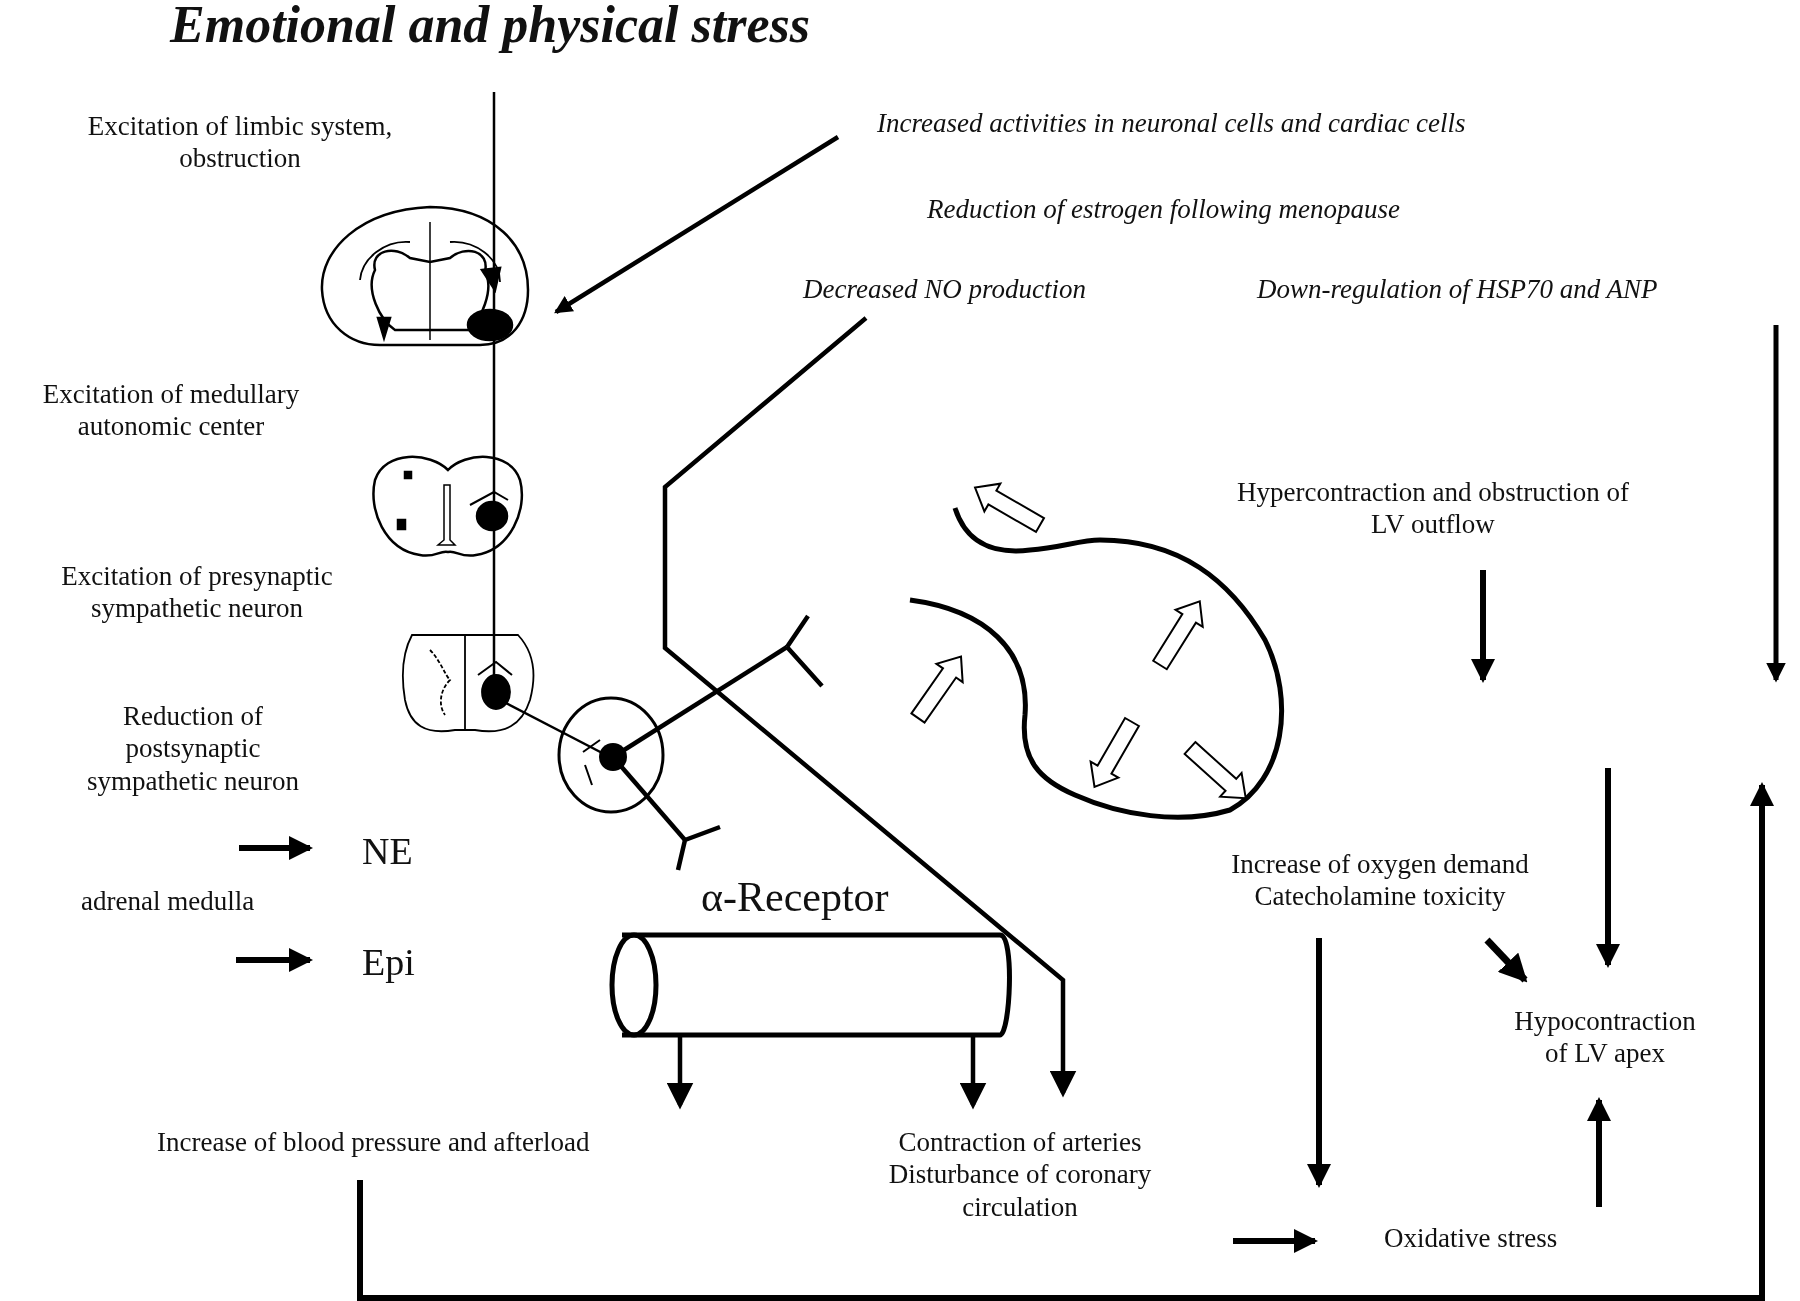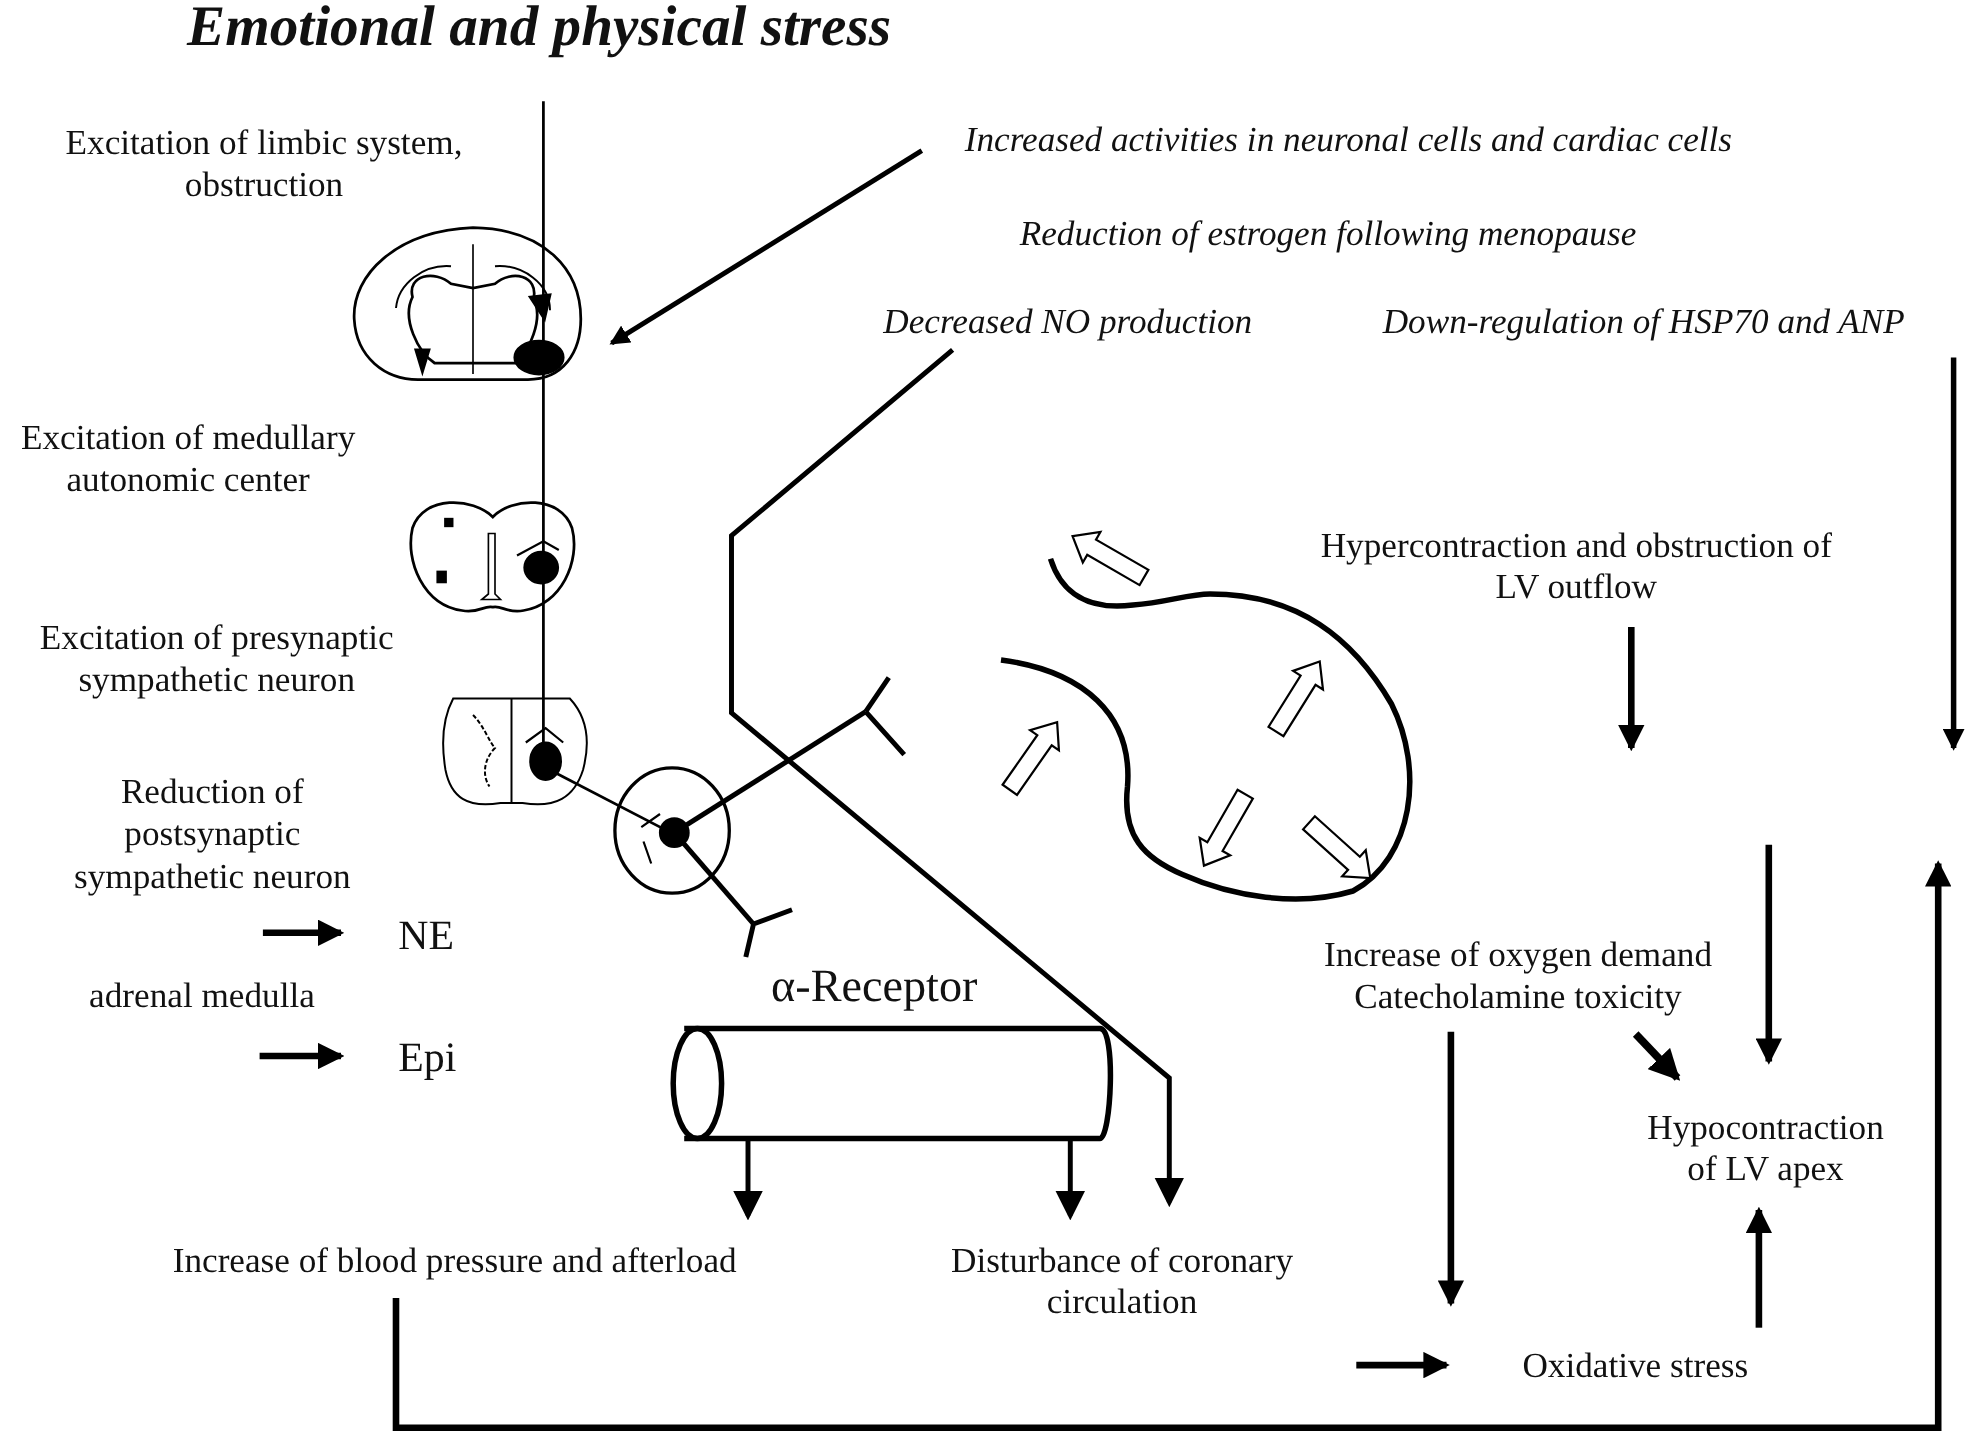--- a/index.html
+++ b/index.html
@@ -3,21 +3,21 @@
 <meta charset="utf-8">
 <style>
   html, body { margin: 0; padding: 0; background: #ffffff; }
   body { width: 1800px; height: 1301px; position: relative; overflow: hidden; }
   #stage { position: absolute; left: 0; top: 0; width: 1800px; height: 1146px; }
   svg { position: absolute; left: 0; top: 0; }
   .lbl { position: absolute; font-family: "Liberation Serif", serif; color: #111; white-space: nowrap; line-height: 1.2; }
   .c { text-align: center; transform: translateX(-50%); }
   .it { font-style: italic; }
   .title { font-size: 52px; font-weight: bold; font-style: italic; }
-  .f30 { font-size: 32px; }
+  .f30 { font-size: 27px; }
   .f36 { font-size: 38px; }
   .f42 { font-size: 42px; }
 </style>
 </head>
 <body>
 
 <div id="stage">
 
 <svg width="1800" height="1301" viewBox="0 0 1800 1301">
   <defs>
@@ -158,18 +158,19 @@
 <div class="lbl f30 c" style="left:1380px; top:848px;">
   <div>Increase of oxygen demand</div>
   <div>Catecholamine toxicity</div>
 </div>
 <div class="lbl f30 c" style="left:1605px; top:1005px;">
   <div>Hypocontraction</div>
   <div>of LV apex</div>
 </div>
 <div class="lbl f30" style="left:157px; top:1126px;">Increase of blood pressure and afterload</div>
 <div class="lbl f30 c" style="left:1020px; top:1126px;">
+  <div>Contraction of arteries</div>
   <div>Disturbance of coronary</div>
   <div>circulation</div>
 </div>
 <div class="lbl f30" style="left:1384px; top:1222px;">Oxidative stress</div>
 
 </div>
 
 </body></html>

